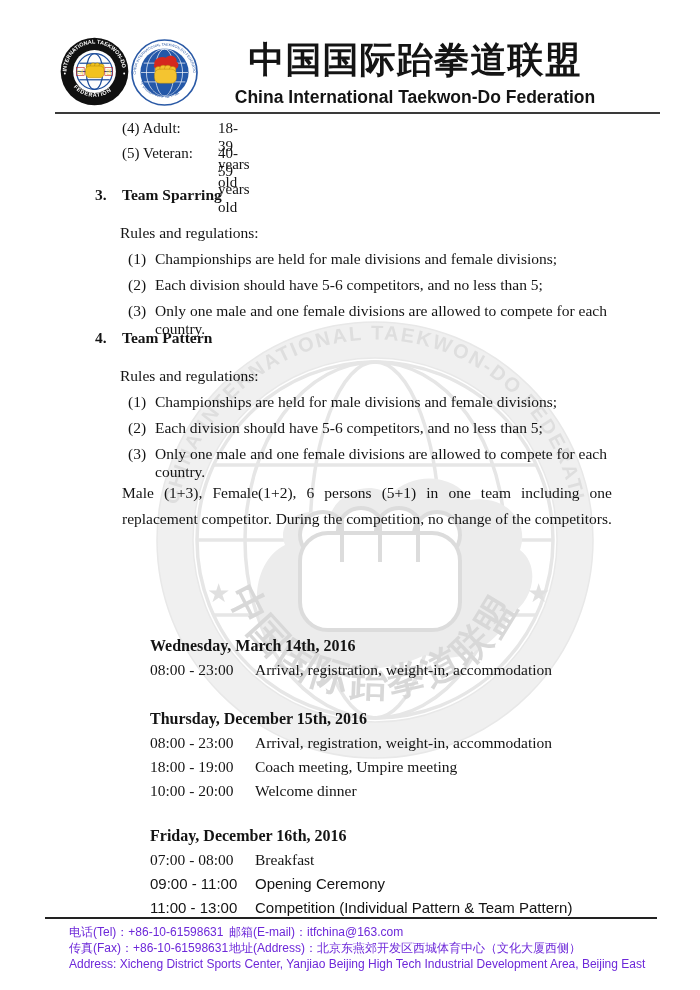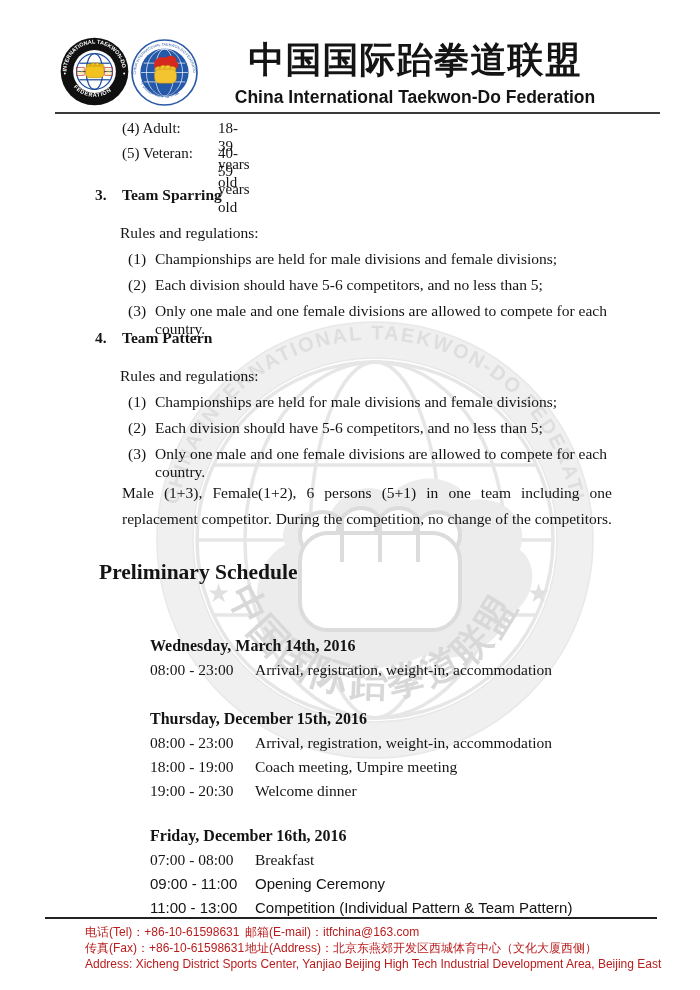--- a/index.html
+++ b/index.html
@@ -39,22 +39,22 @@
   .para { margin:8px 0 0 27px; width:490px; text-align:justify; line-height:26px; }
   .prelim { position:absolute; left:99px; top:560px; z-index:1; margin:0;
             font-size:21.5px; font-weight:bold; }
   .day { position:absolute; left:150px; z-index:1; font-size:15.5px; width:480px; }
   .day-date { font-weight:bold; font-size:16px; line-height:19px; }
   .srow { position:relative; margin-top:5px; line-height:19px; }
   .sact { position:absolute; left:105px; }
   .sans { font-family:"Liberation Sans", sans-serif; font-size:15px; }
   
   .footer-rule { position:absolute; left:45px; top:917px; width:612px; height:2px; background:#222; z-index:1; }
-  .footer { position:absolute; left:85px; top:924px; width:600px; z-index:1;
-            font-family:"Liberation Sans", sans-serif; font-size:12px; color:#b91c1c; }
+  .footer { position:absolute; left:69px; top:924px; width:600px; z-index:1;
+            font-family:"Liberation Sans", sans-serif; font-size:12px; color:#6d28d9; }
   .f-row { position:relative; height:16px; line-height:16px; white-space:nowrap; }
   .fc1 { position:absolute; left:0; }
   .fc2 { position:absolute; left:160px; }
   .fc3 { position:absolute; left:349px; }
 </style>
 </head>
 <body>
 
 <div class="page">
 
@@ -223,42 +223,41 @@
     </div>
     <div class="sec-item">
       <span class="item-num">(3)</span><span>Only one male and one female divisions are allowed to compete for each country.</span>
     </div>
   </section>
 
   <section class="sec" style="top:472px">
     <div class="para">Male (1+3), Female(1+2), 6 persons (5+1) in one team including one replacement competitor. During the competition, no change of the competitors.</div>
   </section>
 
-  <h1 class="prelim">Preliminary Schedule</h1>
 
   <div class="day" style="top:636px">
     <div class="day-date">Wednesday, March 14th, 2016</div>
     <div class="srow">
       <span>08:00 - 23:00</span>
       <span class="sact">Arrival, registration, weight-in, accommodation</span>
     </div>
   </div>
 
   <div class="day" style="top:709px">
     <div class="day-date">Thursday, December 15th, 2016</div>
     <div class="srow">
       <span>08:00 - 23:00</span>
       <span class="sact">Arrival, registration, weight-in, accommodation</span>
     </div>
     <div class="srow">
       <span>18:00 - 19:00</span>
       <span class="sact">Coach meeting, Umpire meeting</span>
     </div>
     <div class="srow">
-      <span>19:00 - 20:30</span>
+      <span>10:00 - 20:00</span>
       <span class="sact">Welcome dinner</span>
     </div>
   </div>
 
   <div class="day" style="top:826px">
     <div class="day-date">Friday, December 16th, 2016</div>
     <div class="srow">
       <span>07:00 - 08:00</span>
       <span class="sact">Breakfast</span>
     </div>

